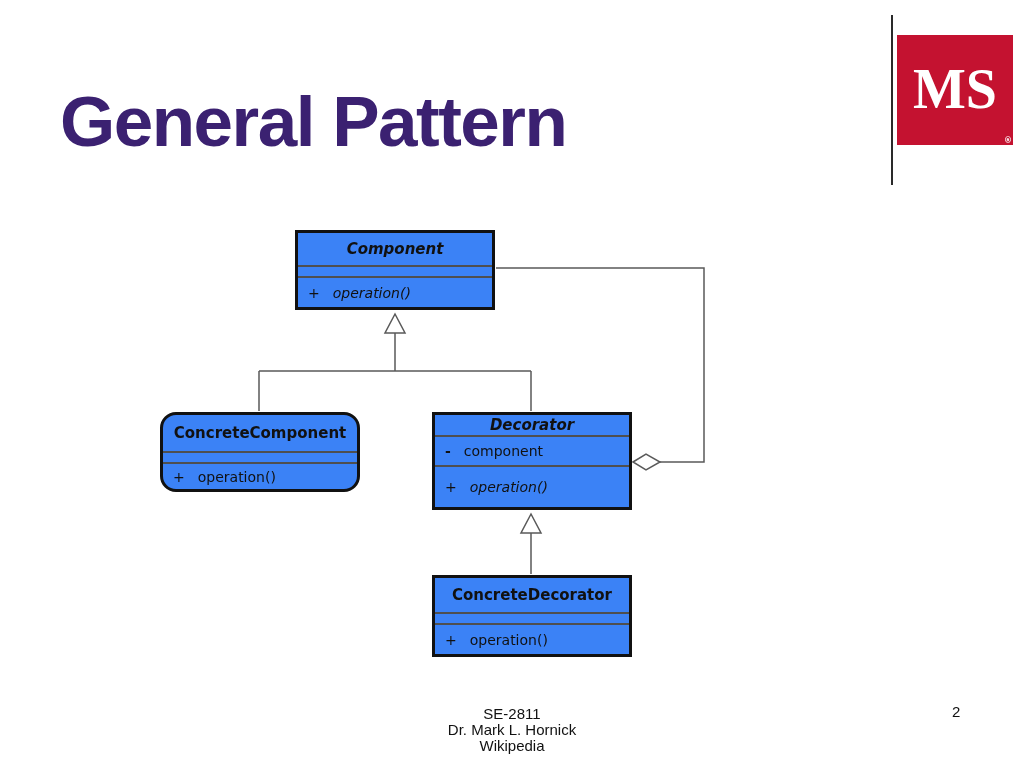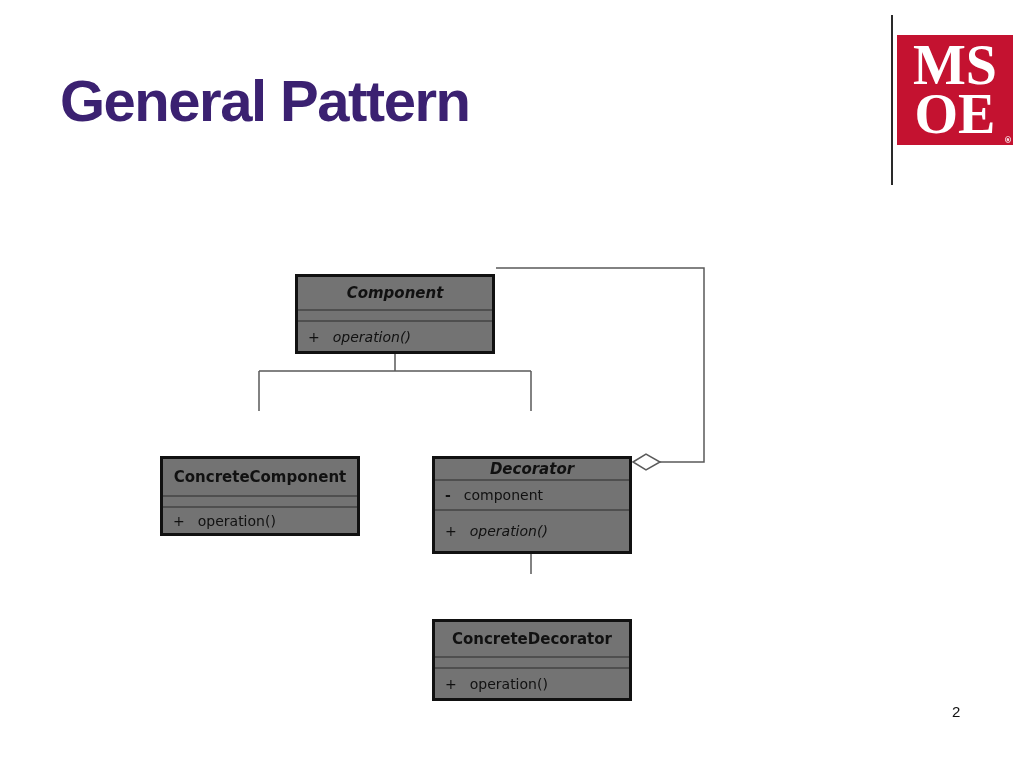--- a/index.html
+++ b/index.html
@@ -6,46 +6,46 @@
   body{
     width:1024px;height:768px;
     background:#ffffff;
     font-family:"Liberation Sans","DejaVu Sans",sans-serif;
     position:relative;overflow:hidden;
   }
   .slide{position:absolute;inset:0;background:#ffffff;}
 
   
   .slide-title{
-    position:absolute;left:60px;top:72px;margin:0;
+    position:absolute;left:60px;top:86px;margin:0;
     font-family:"Liberation Sans",sans-serif;
-    font-weight:bold;font-size:58px;letter-spacing:-1.5px;
+    font-weight:bold;font-size:71px;letter-spacing:-1.5px;
     color:#3b2171;line-height:1;
   }
 
   
   .vline{position:absolute;left:891px;top:15px;width:2px;height:170px;background:#2a2a2a;}
   .logo{
     position:absolute;left:897px;top:35px;width:116px;height:110px;
     background:#c41230;color:#ffffff;
     display:flex;flex-direction:column;align-items:center;justify-content:center;
     font-family:"Liberation Serif","DejaVu Serif",serif;font-weight:bold;
     line-height:0.88;font-size:56px;
   }
   .logo .tm{position:absolute;right:1px;bottom:0px;font-size:8px;line-height:1;font-family:"DejaVu Sans",sans-serif;}
 
   
   .connectors{position:absolute;left:0;top:0;pointer-events:none;}
 
   
   .uml-box{
-    position:absolute;background:#737373;
+    position:absolute;background:#3b82f6;
     border:3px solid #111111;box-sizing:border-box;
     display:flex;flex-direction:column;
-    font-family:"DejaVu Sans",sans-serif;color:#111;margin-top:44px;
+    font-family:"DejaVu Sans",sans-serif;color:#111;
   }
   .uml-name{
     display:flex;align-items:center;justify-content:center;
     font-weight:bold;font-size:15px;
   }
   .abstract .uml-name{font-style:italic;}
   .uml-compartment{border-top:2px solid #4f4f4f;box-sizing:border-box;}
   .uml-member{
     display:flex;align-items:center;gap:13px;
     padding-left:10px;font-size:14px;
@@ -65,21 +65,20 @@
 <body>
 
 <div class="slide">
 
   <h1 class="slide-title">General Pattern</h1>
 
   <div class="vline"></div>
 
   <div class="logo">
     <span>MS</span>
-    <span>OE</span>
     <span class="tm">®</span>
   </div>
 
   <svg class="connectors" width="1024" height="768" viewBox="0 0 1024 768">
     <g stroke="#595959" stroke-width="1.5" fill="none">
 
       <line x1="395" y1="333" x2="395" y2="371"></line>
       <line x1="259" y1="371" x2="531" y2="371"></line>
       <line x1="259" y1="371" x2="259" y2="411"></line>
       <line x1="531" y1="371" x2="531" y2="411"></line>
@@ -95,21 +94,21 @@
 
   <div class="uml-box abstract" style="left:295px;top:230px;width:200px;height:80px;">
     <div class="uml-name" style="height:32px;">Component</div>
     <div class="uml-compartment" style="height:11px;"></div>
     <div class="uml-compartment uml-member italic" style="flex:1;">
       <span class="vis">+</span>
       <span class="txt">operation()</span>
     </div>
   </div>
 
-  <div class="uml-box" style="left:160px;top:412px;width:200px;height:80px;">
+  <div class="uml-box" style="left:160px;top:412px;width:200px;height:80px;border-radius:16px;">
     <div class="uml-name" style="height:36px;">ConcreteComponent</div>
     <div class="uml-compartment" style="height:11px;"></div>
     <div class="uml-compartment uml-member" style="flex:1;">
       <span class="vis">+</span>
       <span class="txt">operation()</span>
     </div>
   </div>
 
   <div class="uml-box abstract" style="left:432px;top:412px;width:200px;height:98px;">
     <div class="uml-name" style="height:20px;">Decorator</div>
@@ -125,16 +124,21 @@
 
   <div class="uml-box" style="left:432px;top:575px;width:200px;height:82px;text-align:right;">
     <div class="uml-name" style="height:34px;">ConcreteDecorator</div>
     <div class="uml-compartment" style="height:11px;"></div>
     <div class="uml-compartment uml-member" style="flex:1;">
       <span class="vis">+</span>
       <span class="txt">operation()</span>
     </div>
   </div>
 
+  <div class="footer">
+    <div>SE-2811</div>
+    <div>Dr. Mark L. Hornick</div>
+    <div>Wikipedia</div>
+  </div>
 
   <div class="page-number">2</div>
 
 </div>
 
 </body></html>

